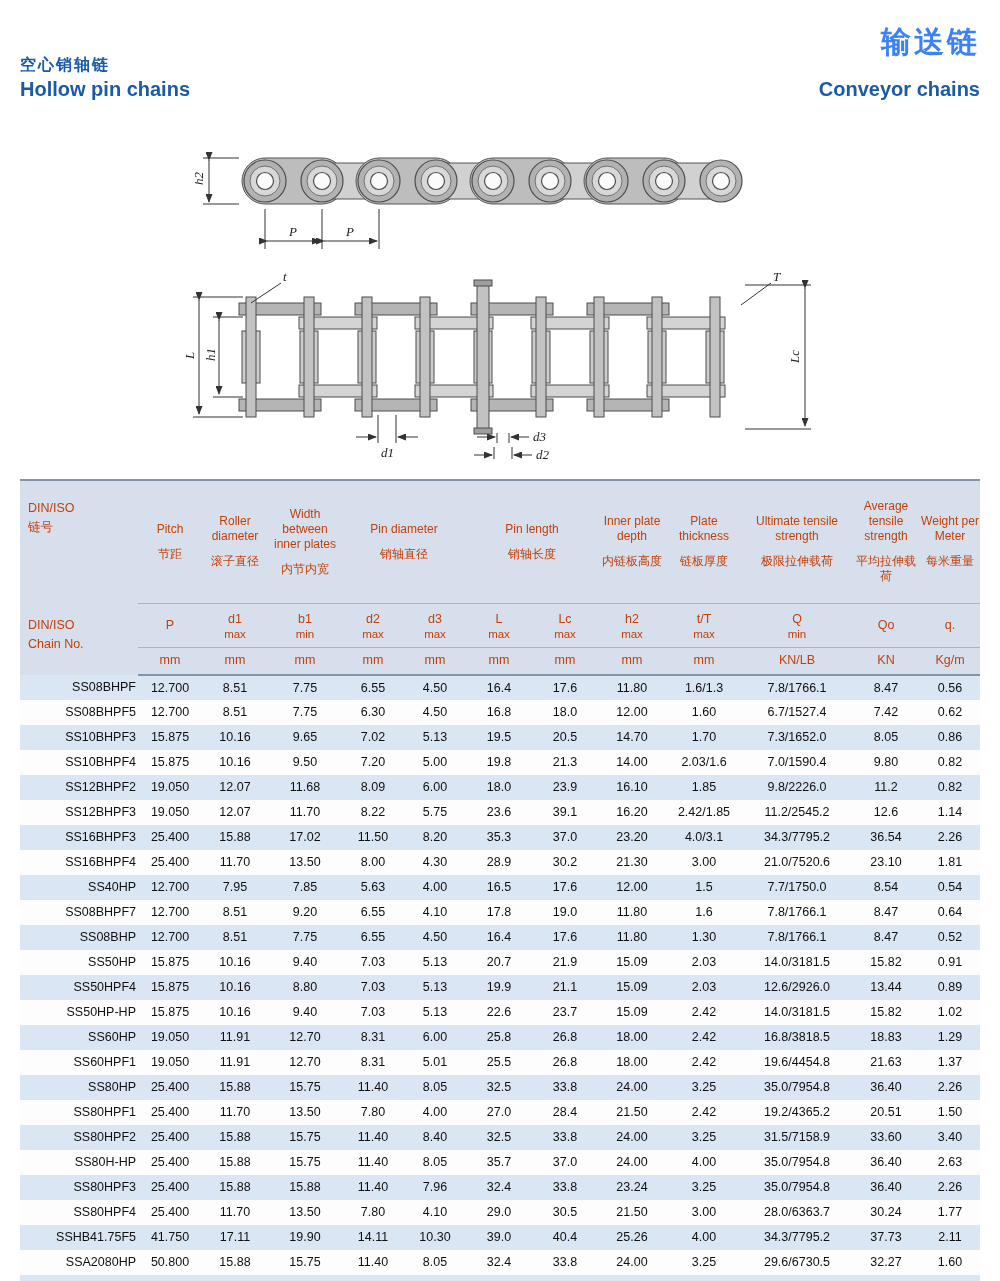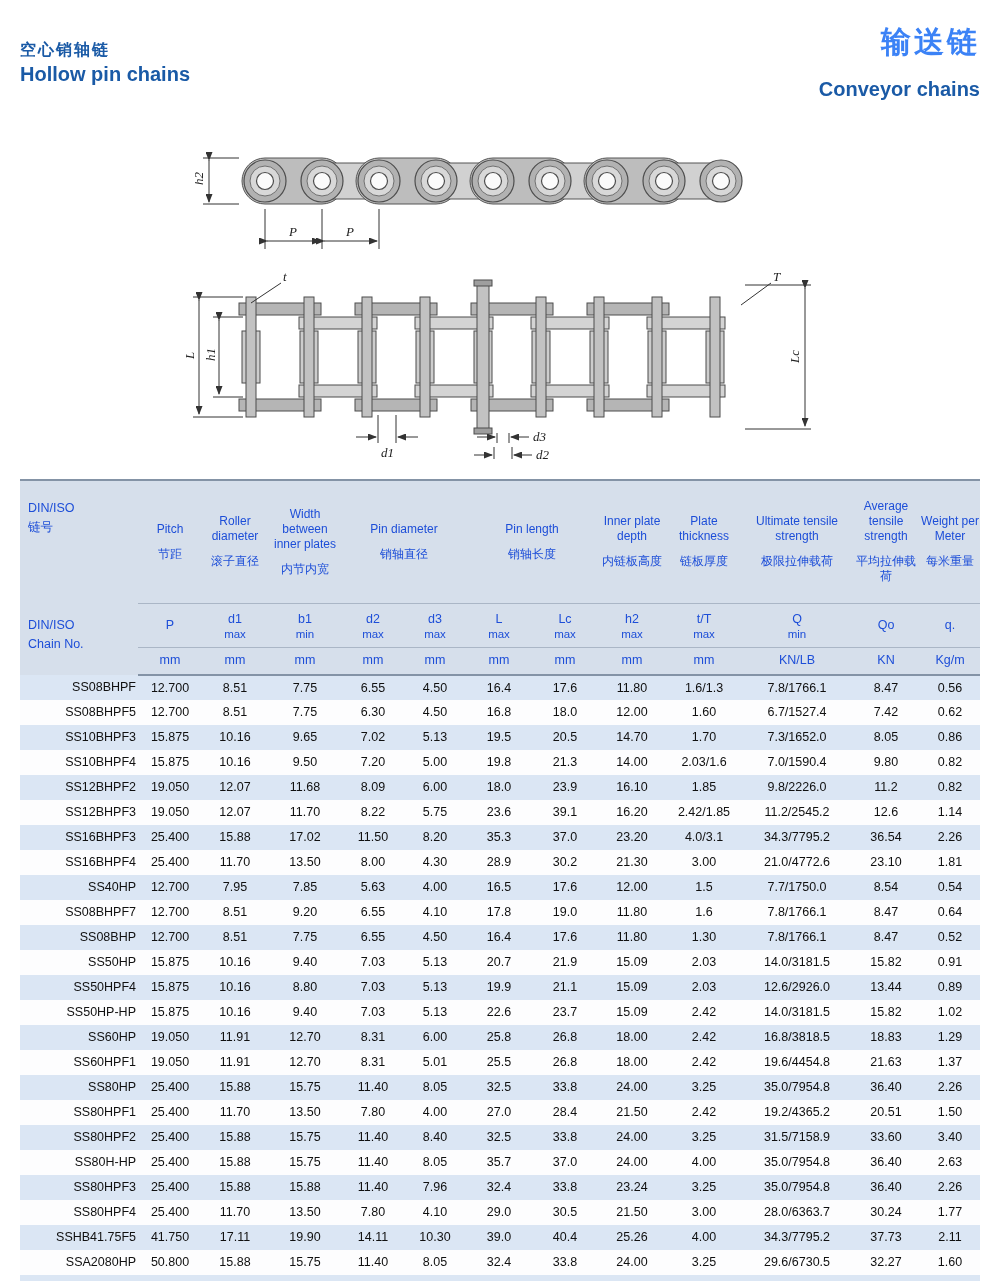--- a/index.html
+++ b/index.html
@@ -4,40 +4,40 @@
 <style>
   * { margin:0; padding:0; box-sizing:border-box; }
   html,body { background:#ffffff; }
   body {
     width:1000px; height:1281px; position:relative; overflow:hidden;
     font-family:"Liberation Sans", sans-serif; color:#121212;
   }
   .page { padding:26px 20px 0 20px; }
 
   
-  .header-bar { display:flex; justify-content:space-between; align-items:center;gap:32px; }
+  .header-bar { display:flex; justify-content:space-between; align-items:flex-end;gap:32px; }
   .title-left .cn { color:#1a5aa6; font-size:16px; font-weight:bold; letter-spacing:2px; }
   .title-left .en { color:#1a5aa6; font-size:20px; font-weight:bold; margin-top:2px; }
   .title-right { text-align:right; }
   .title-right .cn { color:#3b82f6; font-size:30px; font-weight:bold; letter-spacing:3px; line-height:1.05; }
   .title-right .en { color:#1a5aa6; font-size:20px; font-weight:bold; margin-top:20px; }
 
   
   .diagram-wrap1 { margin:26px 0 0 175px; }
   .diagram-wrap2 { margin:4px 0 0 165px; }
   svg text.dim-label { font-size:13px; font-style:italic; fill:#222;
     font-family:"Liberation Serif", serif; }
   svg .dimline { stroke:#333; stroke-width:1; fill:none; }
 
   
   table.spec { width:960px; border-collapse:collapse; table-layout:fixed; margin-top:12px; }
   table.spec th, table.spec td { font-weight:normal; }
   thead th {
     background:#d6dfeb; text-align:center; vertical-align:middle;
-    font-size:12px; line-height:1.35; padding:2px 1px; color:#1d4ed8;
+    font-size:12px; line-height:1.35; padding:2px 1px; color:#c2410c;
   }
   thead tr.row-names th { height:124px; border-top:2px solid #8493a6; }
   thead tr.row-syms  th { height:44px; font-size:12.5px; border-top:1px solid #aab6c6; }
   thead tr.row-units th { height:27px; font-size:12.5px; border-top:1px solid #aab6c6; border-bottom:2px solid #8493a6; }
   th.chain-col {
     text-align:left; padding-left:8px; vertical-align:top;
   }
   .chain-col-inner { display:flex; flex-direction:column; height:182px; padding:16px 0 10px 0; justify-content:space-between; }
   .chain-col-inner .blk div { line-height:1.55; font-size:12.5px; }
   .th-stack { display:flex; flex-direction:column; gap:10px; align-items:center; justify-content:center; }
@@ -503,21 +503,21 @@
           <td>SS16BHPF4</td>
           <td>25.400</td>
           <td>11.70</td>
           <td>13.50</td>
           <td>8.00</td>
           <td>4.30</td>
           <td>28.9</td>
           <td>30.2</td>
           <td>21.30</td>
           <td>3.00</td>
-          <td>21.0/4772.6</td>
+          <td>21.0/7520.6</td>
           <td>23.10</td>
           <td>1.81</td>
         </tr>
         <tr>
           <td>SS40HP</td>
           <td>12.700</td>
           <td>7.95</td>
           <td>7.85</td>
           <td>5.63</td>
           <td>4.00</td>

